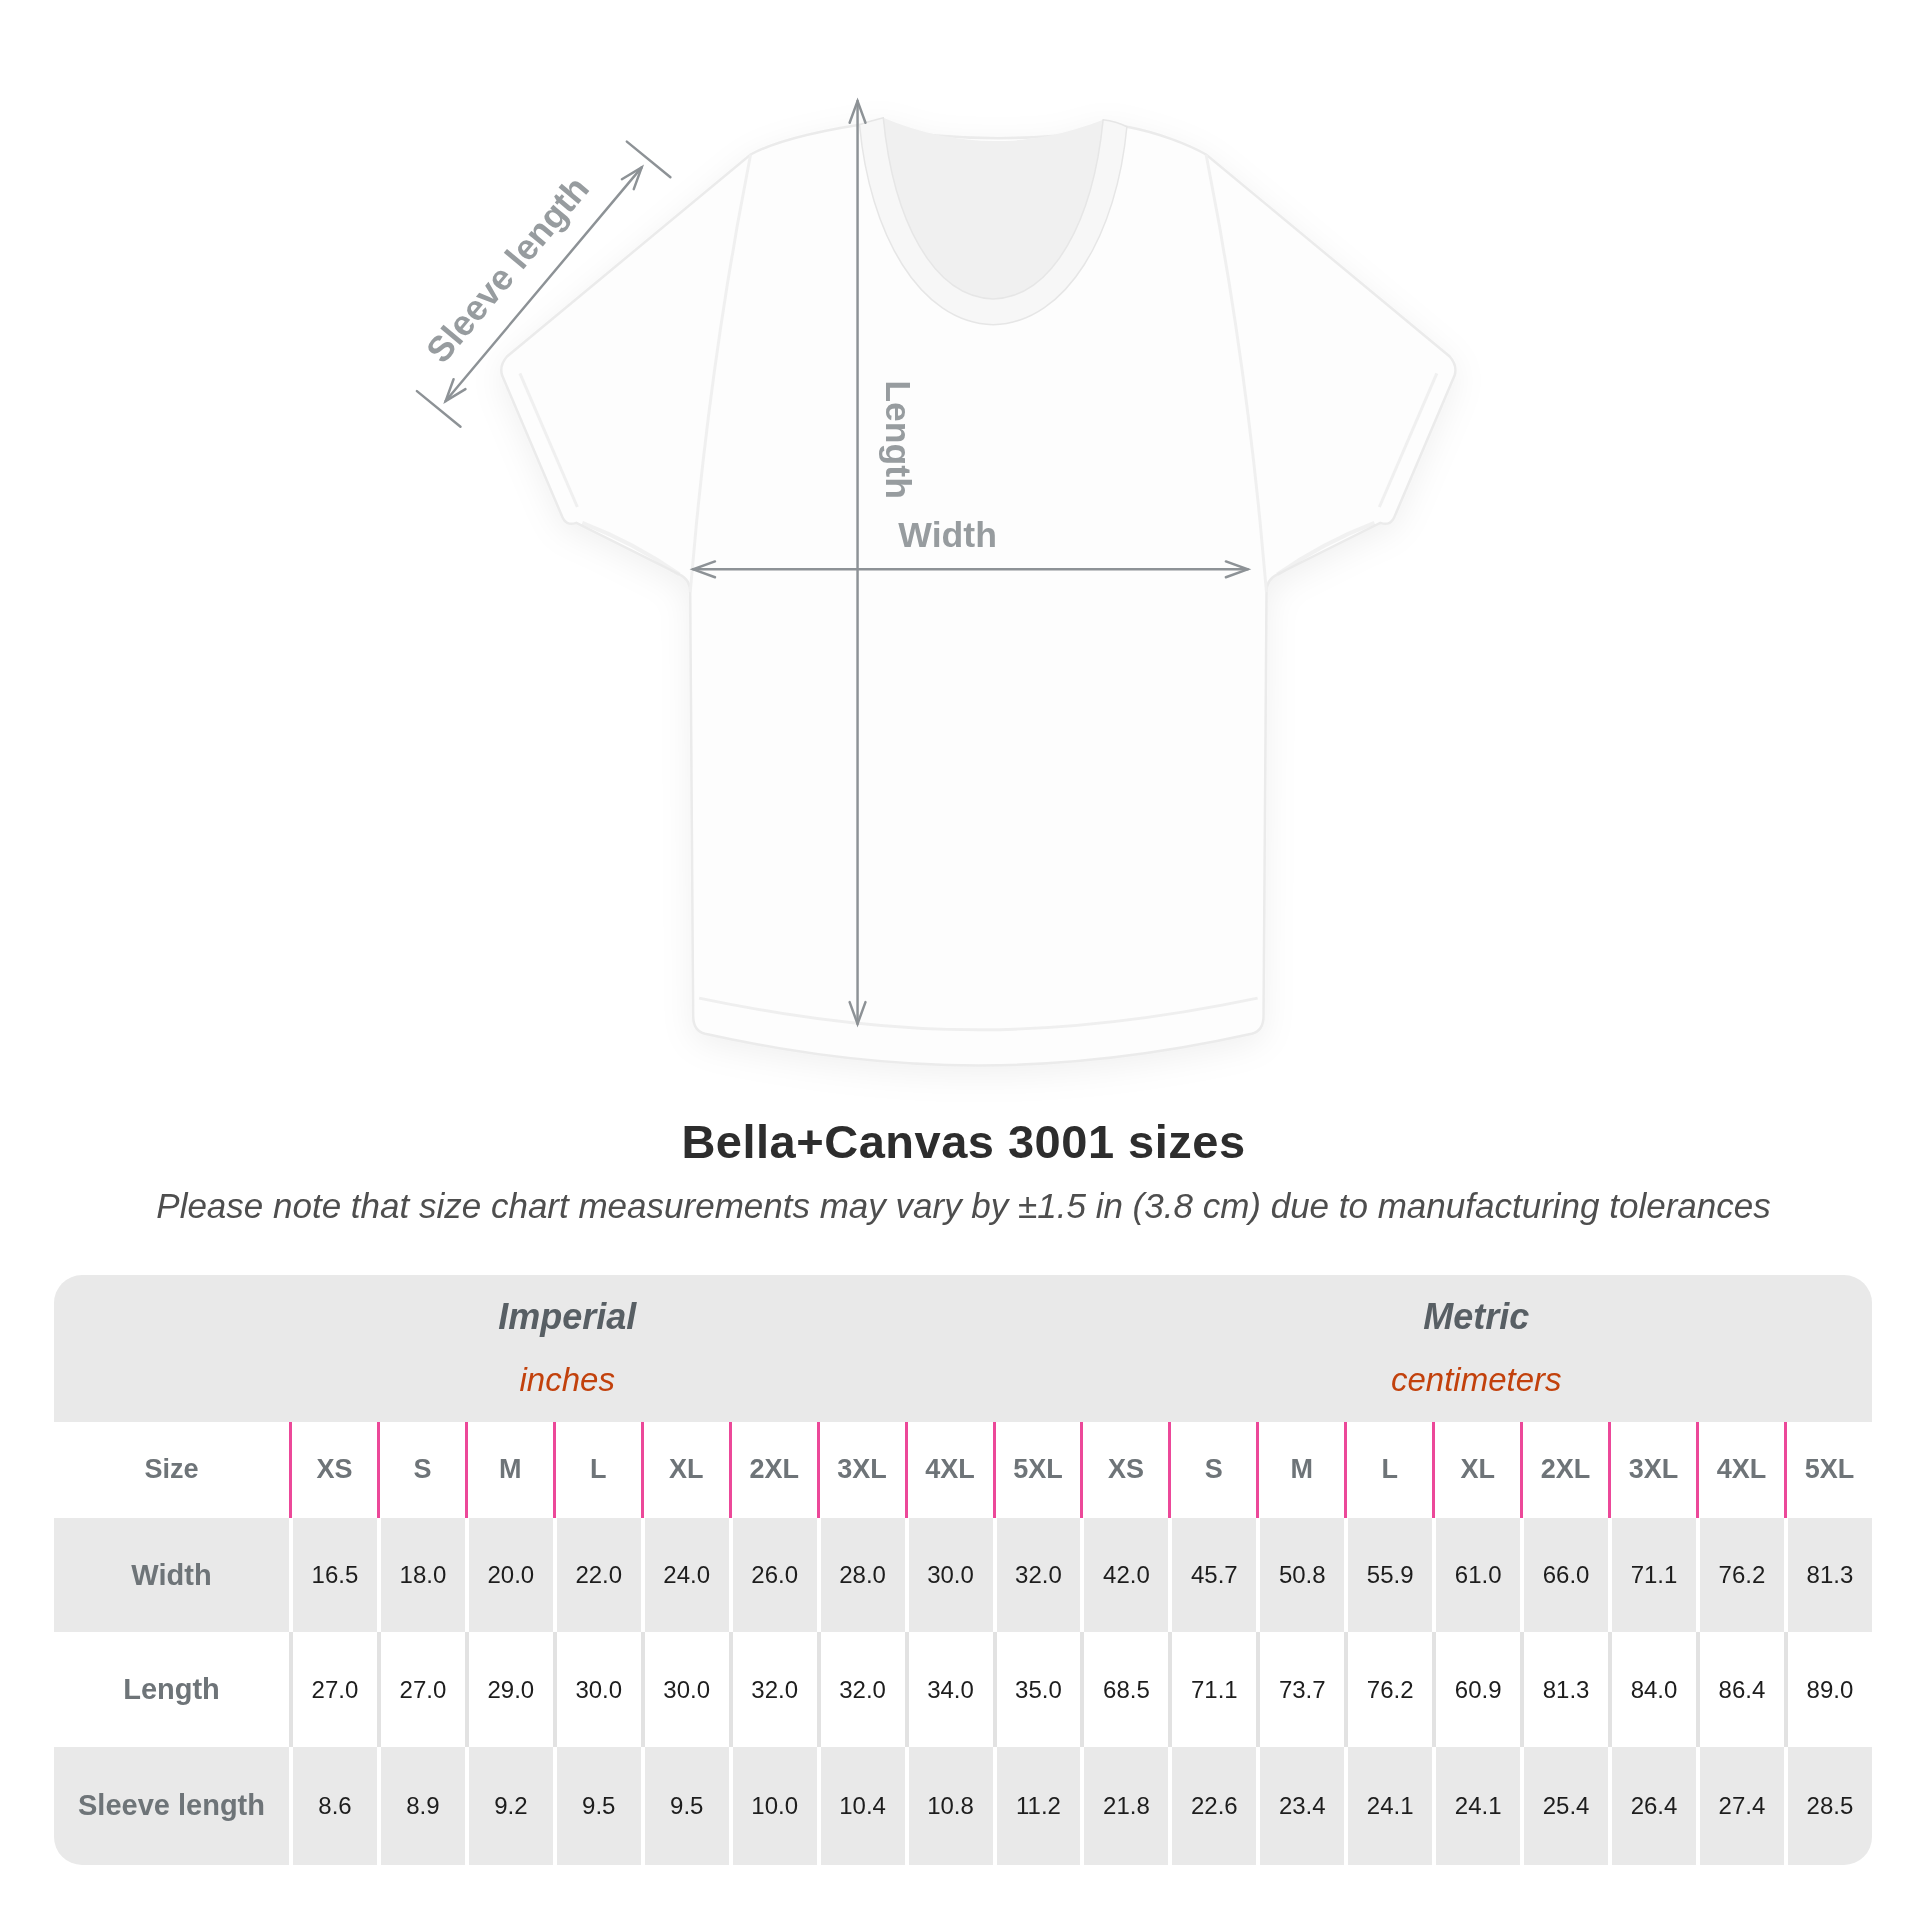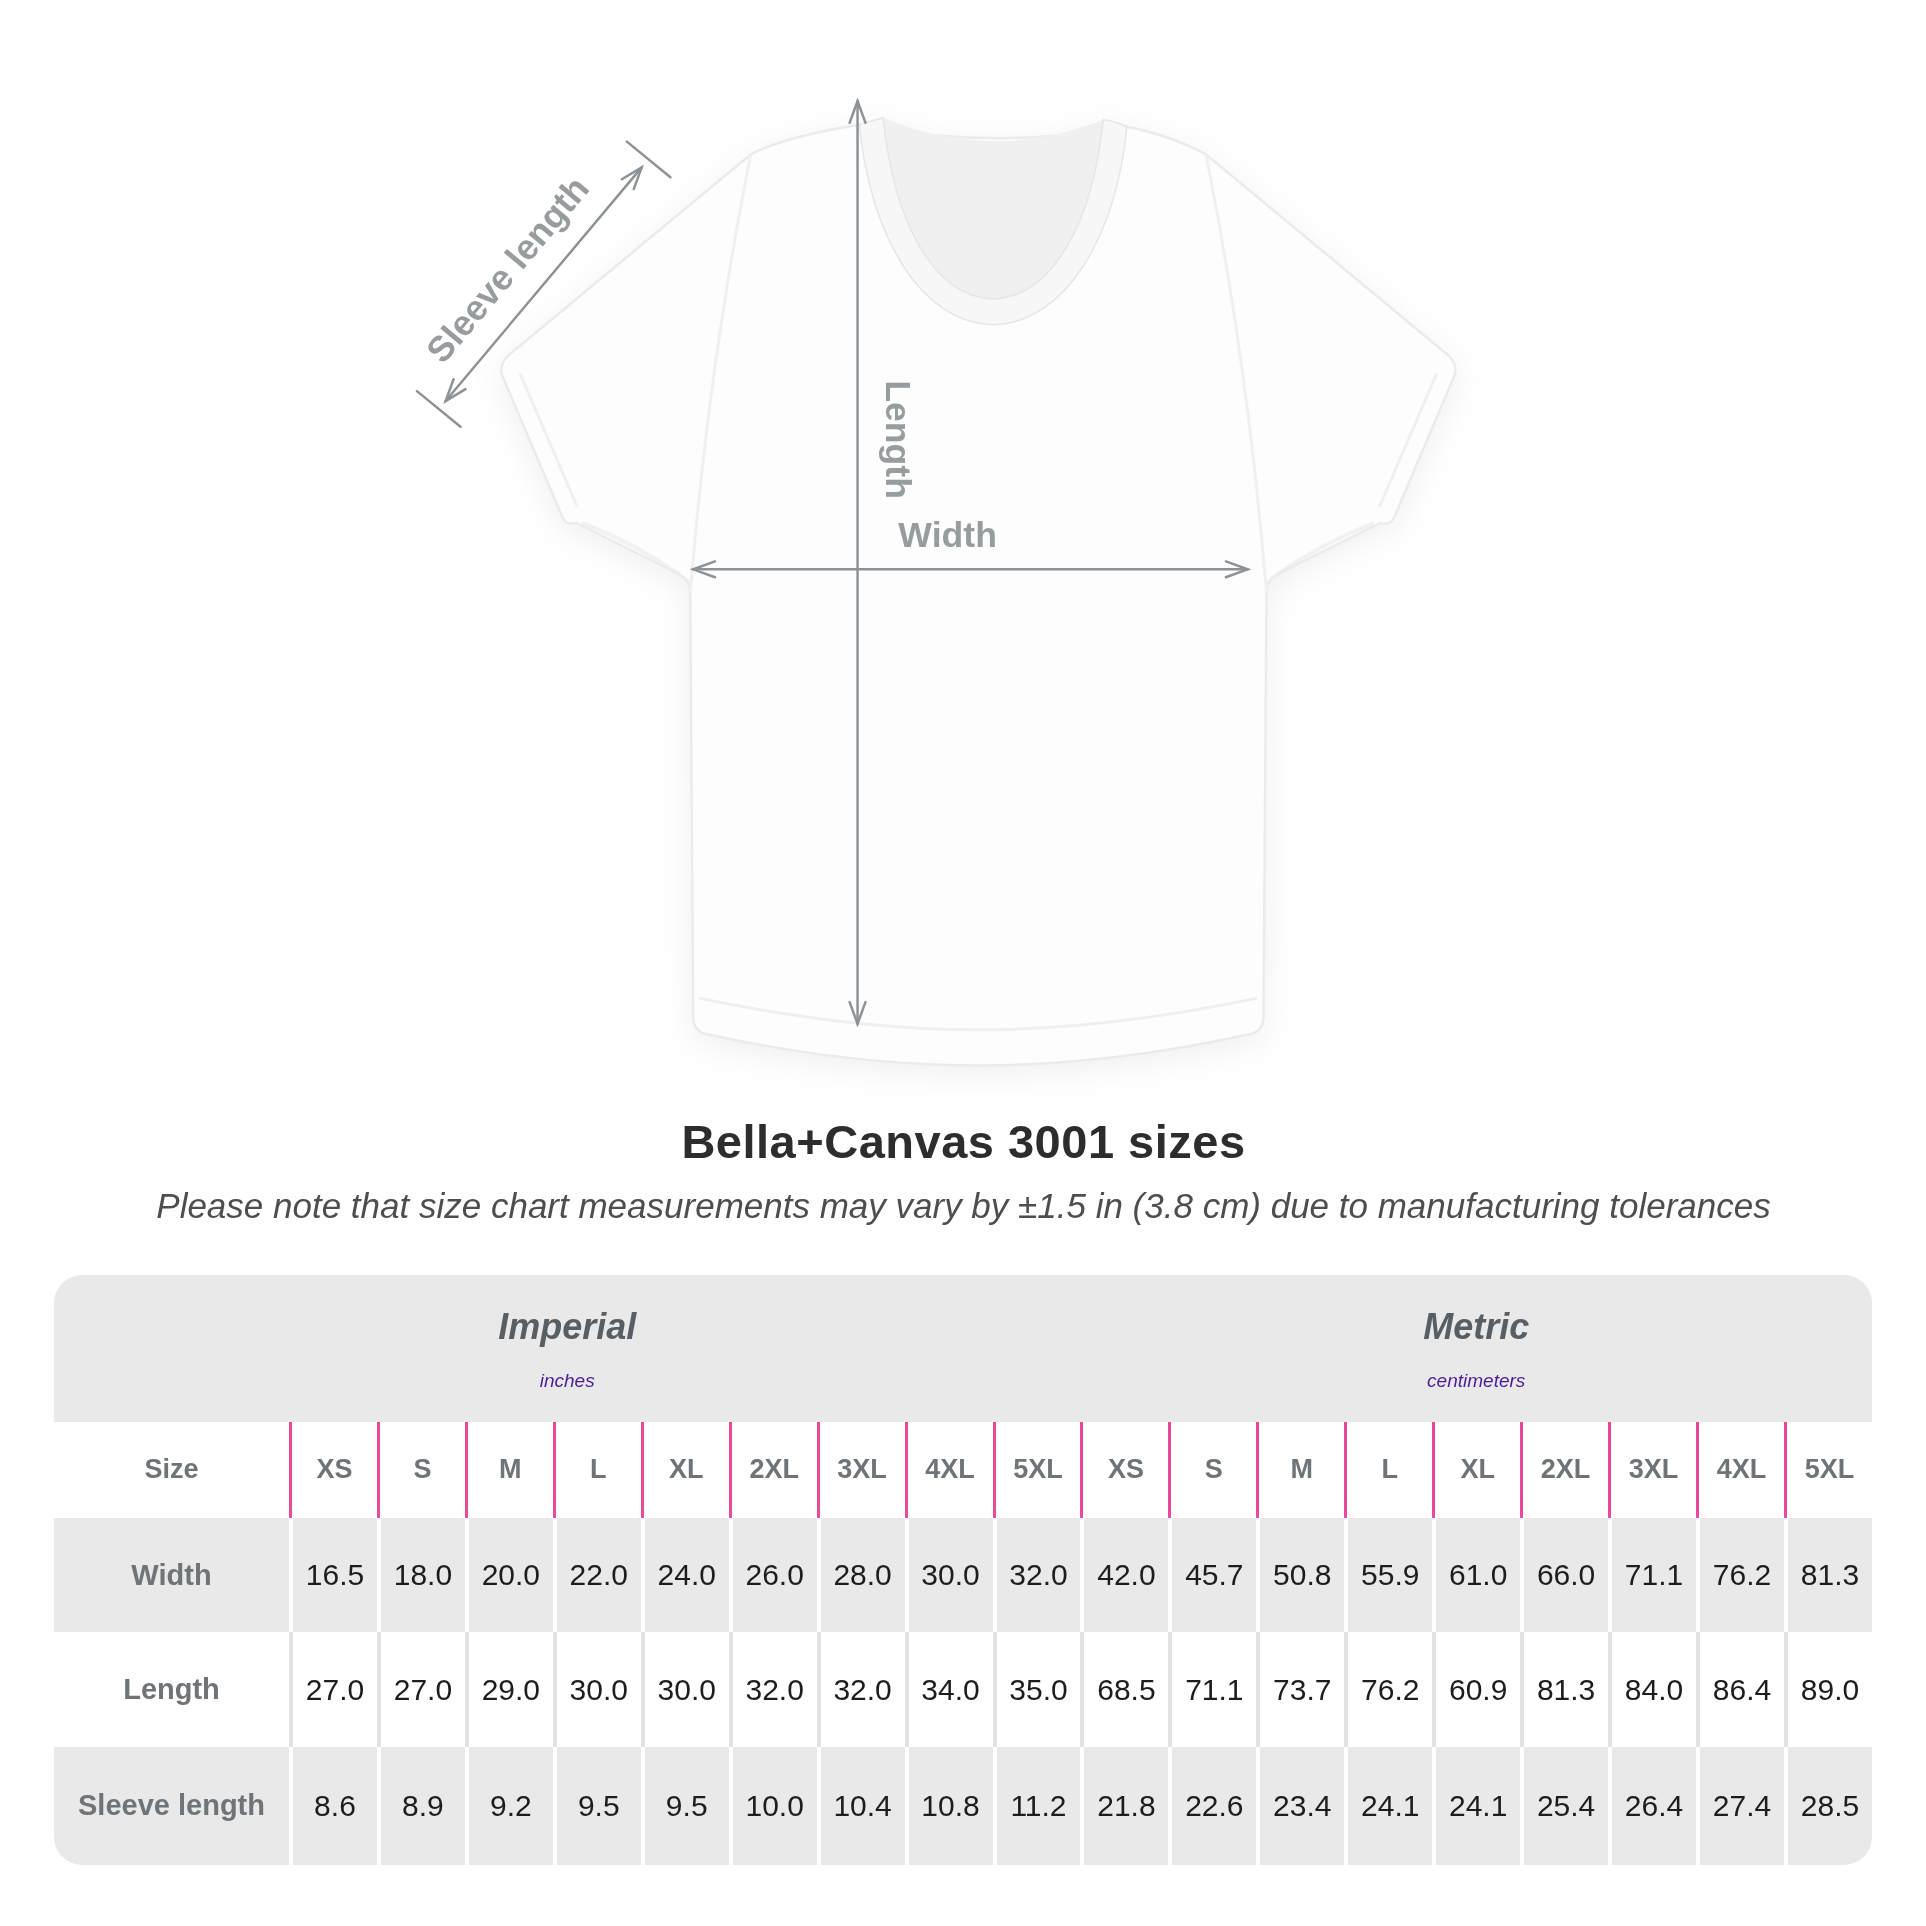--- a/index.html
+++ b/index.html
@@ -16,24 +16,24 @@
   .tblwrap{position:absolute;left:54px;top:1275px;width:1818px;height:590px;
            border-radius:28px;overflow:hidden;background:#fff;}
   table{width:100%;height:100%;border-collapse:separate;border-spacing:0;table-layout:fixed;}
   th,td{padding:0;text-align:center;vertical-align:middle;font-family:"Liberation Sans",sans-serif;}
   tr.group{background:#e9e9e9;height:143px;}
   tr.hdr{background:#ffffff;height:94px;}
   tr.d1{background:#e9e9e9;height:111px;}
   tr.d2{background:#ffffff;height:112px;}
   tr.d3{background:#e9e9e9;height:115px;}
   .gtitle{font-size:36px;font-weight:700;font-style:italic;color:#585f64;line-height:1.25;}
-  .gunit{font-size:19px;font-style:italic;color:#4c1d95;line-height:1.3;margin-top:20px;}
+  .gunit{font-size:33px;font-style:italic;color:#c2410c;line-height:1.3;margin-top:20px;}
   .szh{font-size:27px;font-weight:700;color:#6e7478;}
   .rowlab{font-size:29px;font-weight:700;color:#6e7478;}
-  .val{font-size:30px;font-weight:400;color:#1d1d1d;}
+  .val{font-size:24px;font-weight:400;color:#1d1d1d;}
   tr.hdr .sep{border-left:3px solid #ec4899;}
   tr.d2 .sep{border-left:4px solid #e2e2e2;}
   tr.d1 .sep,tr.d3 .sep{border-left:4px solid #ffffff;}
 </style>
 </head>
 <body>
 
 <div class="page">
 
   <svg class="diagram" viewBox="0 0 1946 1120">

